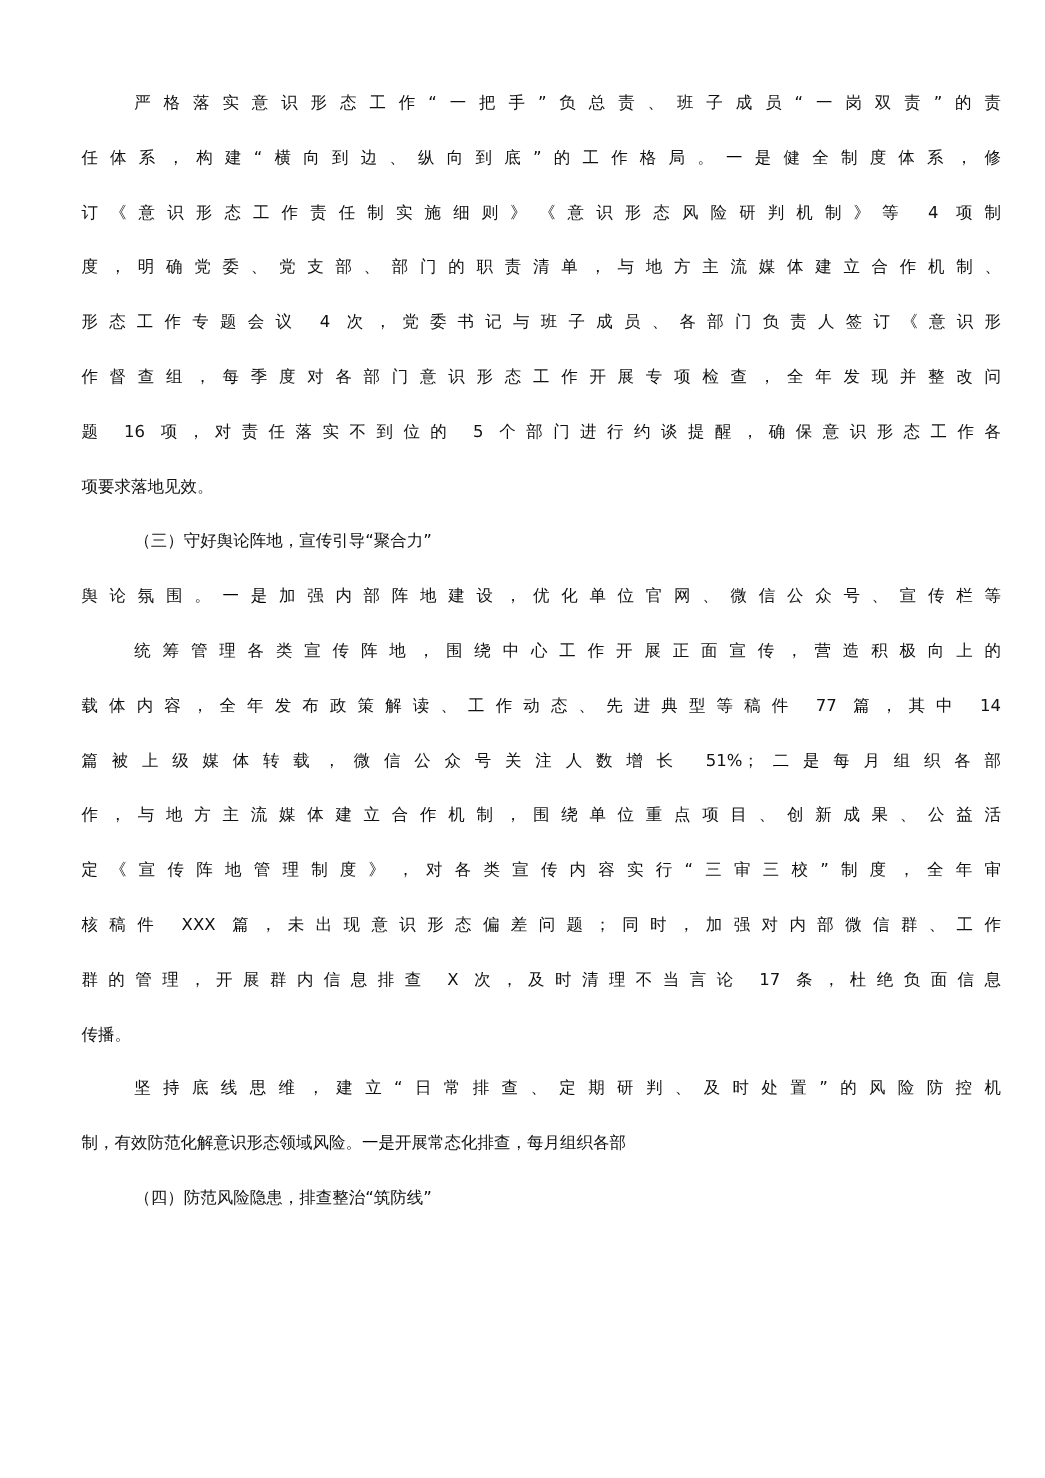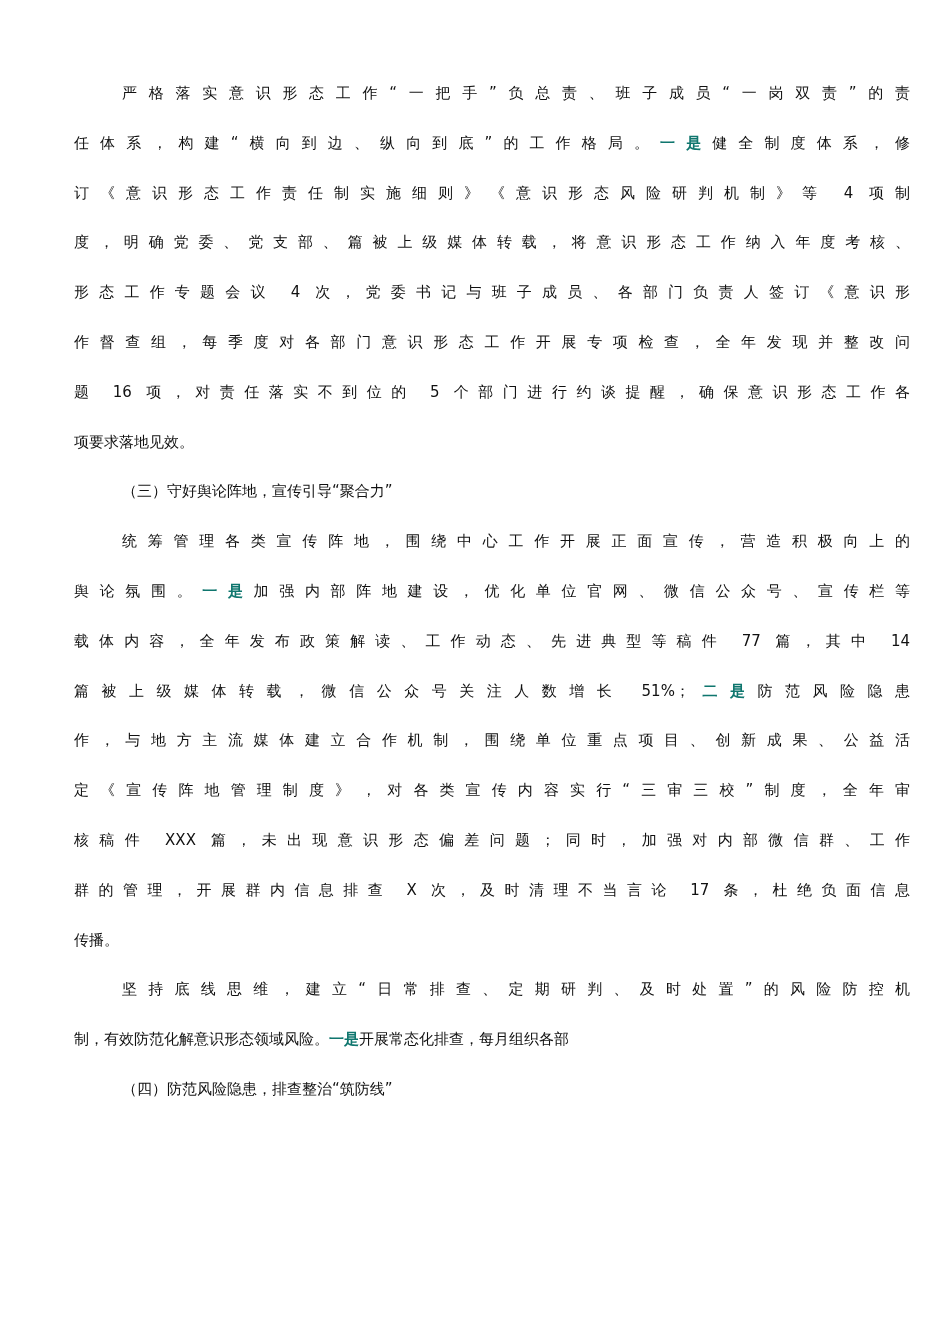--- a/index.html
+++ b/index.html
@@ -3,47 +3,47 @@
 <meta charset="utf-8">
 <style>
   html, body { margin: 0; padding: 0; background: #ffffff; }
   body { width: 950px; height: 1344px; overflow: hidden; position: relative; }
   .page {
     position: absolute; left: 58px; top: 69px; width: 836px;
     font-family: "DejaVu Sans", sans-serif;
     font-size: 15px; line-height: 49.8px; color: #111111;
     text-align: justify; text-justify: inter-character; margin-left: 16px;
   }
-  b { font-weight: bold; color: #0f766e; }
+  b { font-weight: normal; color: #000000; }
   .line { display: block; white-space: nowrap; text-align-last: justify; }
   .line.last { text-align-last: left; }
   .line.first { padding-left: 48px; }
 </style>
 </head>
 <body>
 
 <div class="page" id="page">
     <div style="margin: 0px;">
       <span class="line first"><span>严格落实意识形态工作“一把手”负总责、班子成员“一岗双责”的责</span></span>
       <span class="line"><span>任体系，构建“横向到边、纵向到底”的工作格局。</span><b>一是</b><span>健全制度体系，修</span></span>
       <span class="line"><span>订《意识形态工作责任制实施细则》《意识形态风险研判机制》等 4 项制</span></span>
-      <span class="line"><span>度，明确党委、党支部、篇被上级媒体转载，将意识形态工作纳入年度考核、</span></span>
+      <span class="line"><span>度，明确党委、党支部、部门的职责清单，与地方主流媒体建立合作机制、</span></span>
       <span class="line"><span>形态工作专题会议 4 次，党委书记与班子成员、各部门负责人签订《意识形</span></span>
       <span class="line"><span>作督查组，每季度对各部门意识形态工作开展专项检查，全年发现并整改问</span></span>
       <span class="line"><span>题 16 项，对责任落实不到位的 5 个部门进行约谈提醒，确保意识形态工作各</span></span>
       <span class="line last"><span>项要求落地见效。</span></span>
     </div>
     <div style="margin: 0px;">
       <span class="line first last"><span>（三）守好舆论阵地，宣传引导“聚合力”</span></span>
     </div>
     <div style="margin: 0px;">
+      <span class="line"><span>舆论氛围。</span><b>一是</b><span>加强内部阵地建设，优化单位官网、微信公众号、宣传栏等</span></span>
       <span class="line first"><span>统筹管理各类宣传阵地，围绕中心工作开展正面宣传，营造积极向上的</span></span>
-      <span class="line"><span>舆论氛围。</span><b>一是</b><span>加强内部阵地建设，优化单位官网、微信公众号、宣传栏等</span></span>
       <span class="line"><span>载体内容，全年发布政策解读、工作动态、先进典型等稿件 77 篇，其中 14</span></span>
-      <span class="line"><span>篇被上级媒体转载，微信公众号关注人数增长 51%；</span><b>二是</b><span>防范风险隐患</span></span>
+      <span class="line"><span>篇被上级媒体转载，微信公众号关注人数增长 51%；</span><b>二是</b><span>每月组织各部</span></span>
       <span class="line"><span>作，与地方主流媒体建立合作机制，围绕单位重点项目、创新成果、公益活</span></span>
       <span class="line"><span>定《宣传阵地管理制度》，对各类宣传内容实行“三审三校”制度，全年审</span></span>
       <span class="line"><span>核稿件 XXX 篇，未出现意识形态偏差问题；同时，加强对内部微信群、工作</span></span>
       <span class="line"><span>群的管理，开展群内信息排查 X 次，及时清理不当言论 17 条，杜绝负面信息</span></span>
       <span class="line last"><span>传播。</span></span>
     </div>
     <div style="margin: 0px;">
       <span class="line first"><span>坚持底线思维，建立“日常排查、定期研判、及时处置”的风险防控机</span></span>
       <span class="line last"><span>制，有效防范化解意识形态领域风险。</span><b>一是</b><span>开展常态化排查，每月组织各部</span></span>
     </div>

